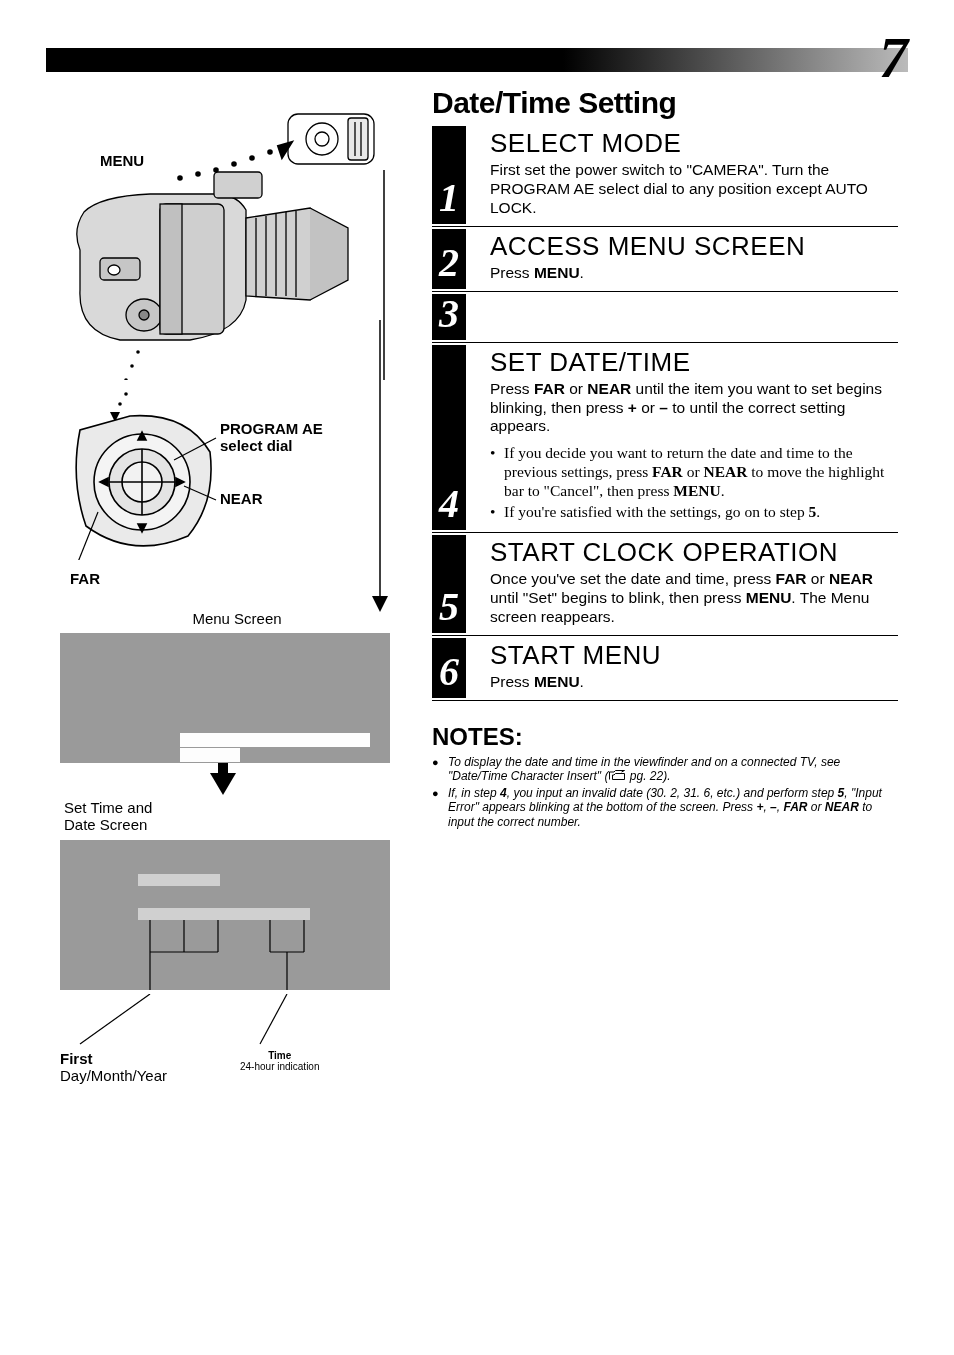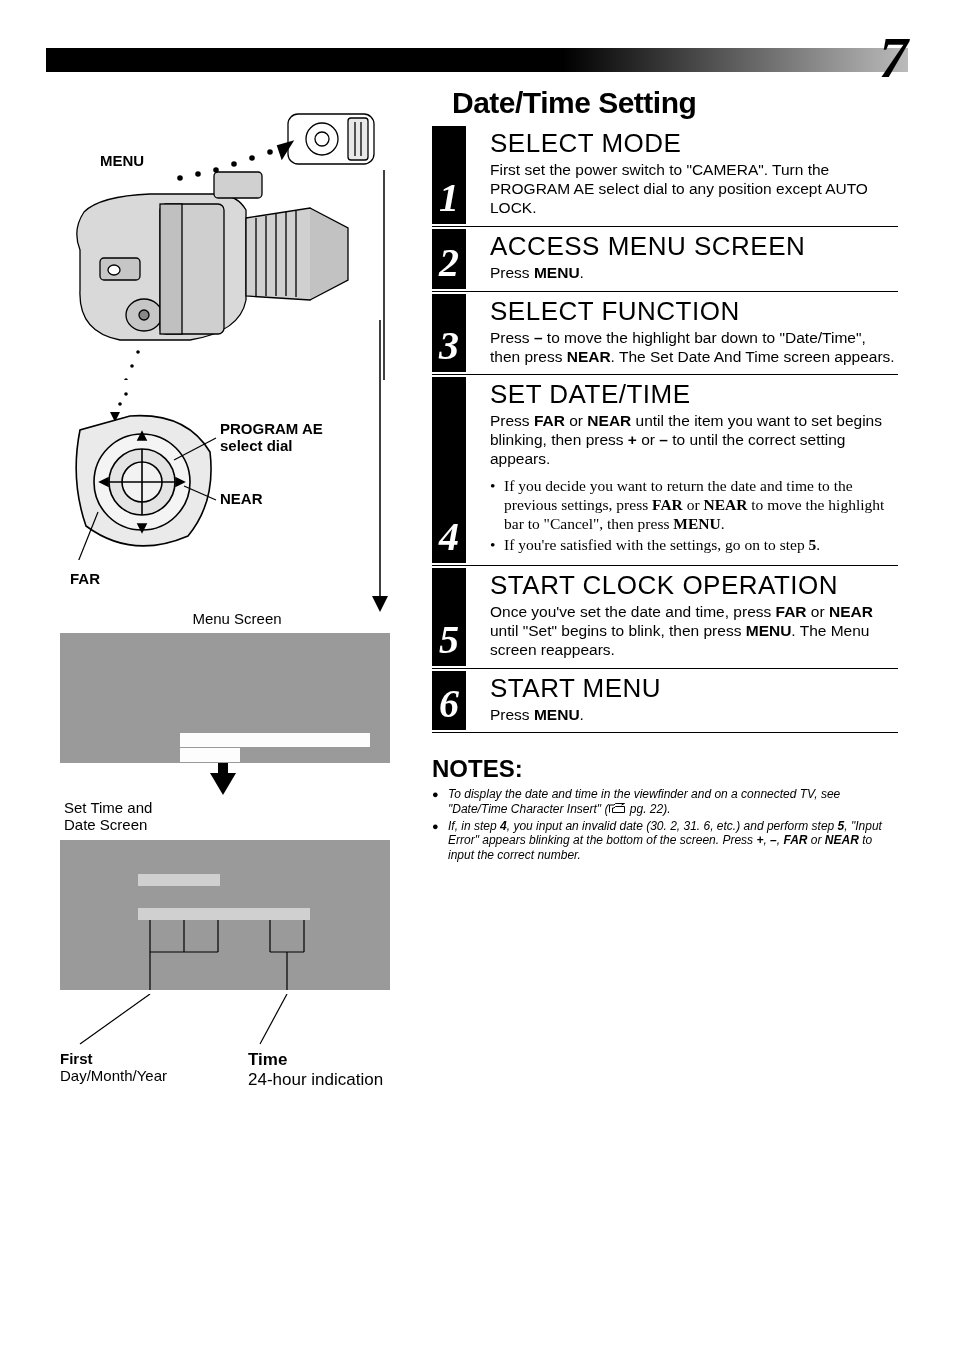--- a/index.html
+++ b/index.html
@@ -110,36 +110,36 @@
     width: 330px;
   }
   .date-label {
     position: absolute;
     left: 0; top: 50px;
     font-size: 15px;
   }
   .date-label b, .time-label b { display:block; }
   .time-label {
     position: absolute;
-    left: 188px; top: 50px;
-    font-size: 17px;
+    left: 180px; top: 50px;
+    font-size: 10px;
+    text-align: center;
   }
 
   .right-col {
     position: absolute;
     left: 432px; top: 86px;
     width: 466px;
   }
   .section-title {
     font-family: "Helvetica Neue Condensed", "Arial Narrow", Arial, sans-serif;
     font-weight: bold;
     font-size: 30px;
     letter-spacing: -0.5px;
     margin-bottom: 6px;
-    margin-left: 20px;
   }
   .steps { margin-left: 0; }
   .step {
     display: flex;
     border-bottom: 1px solid #000;
     padding: 0 0 2px 0;
     margin-bottom: 2px;
     align-items: stretch;
   }
   .step:last-of-type { border-bottom: 1px solid #000; }
@@ -375,24 +375,20 @@
       </div>
       <div class="step">
         <div class="step-num">2</div>
         <div class="step-body">
           <div class="step-title">ACCESS MENU SCREEN</div>
           <div class="step-text">Press <b>MENU</b>.</div>
         </div>
       </div>
       <div class="step">
         <div class="step-num">3</div>
-        <div class="step-body">
-          <div class="step-title">SELECT FUNCTION</div>
-          <div class="step-text">Press <b>–</b> to move the highlight bar down to "Date/Time", then press <b>NEAR</b>. The Set Date And Time screen appears.</div>
-        </div>
       </div>
       <div class="step">
         <div class="step-num">4</div>
         <div class="step-body">
           <div class="step-title">SET DATE/TIME</div>
           <div class="step-text">Press <b>FAR</b> or <b>NEAR</b> until the item you want to set begins blinking, then press <b>+</b> or <b>–</b> to until the correct setting appears.</div>
           <ul class="sub-bullets">
             <li>If you decide you want to return the date and time to the previous settings, press <b>FAR</b> or <b>NEAR</b> to move the highlight bar to "Cancel", then press <b>MENU</b>.</li>
             <li>If you're satisfied with the settings, go on to step <b>5</b>.</li>
           </ul>

